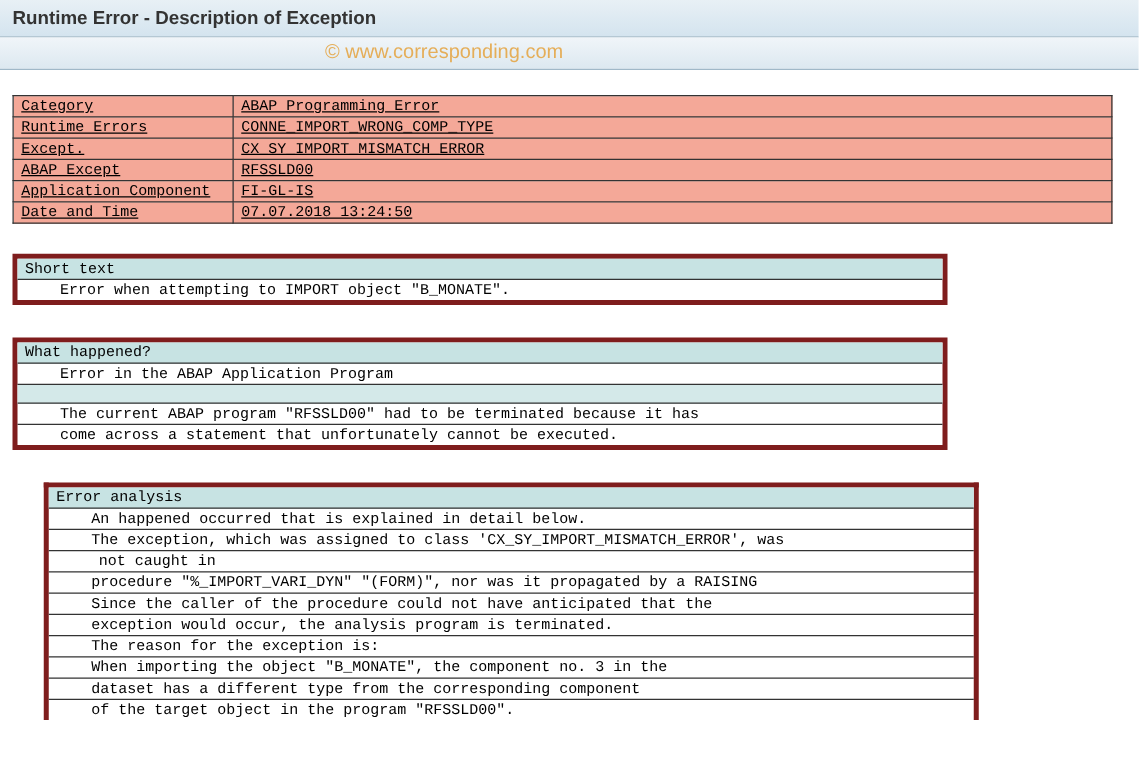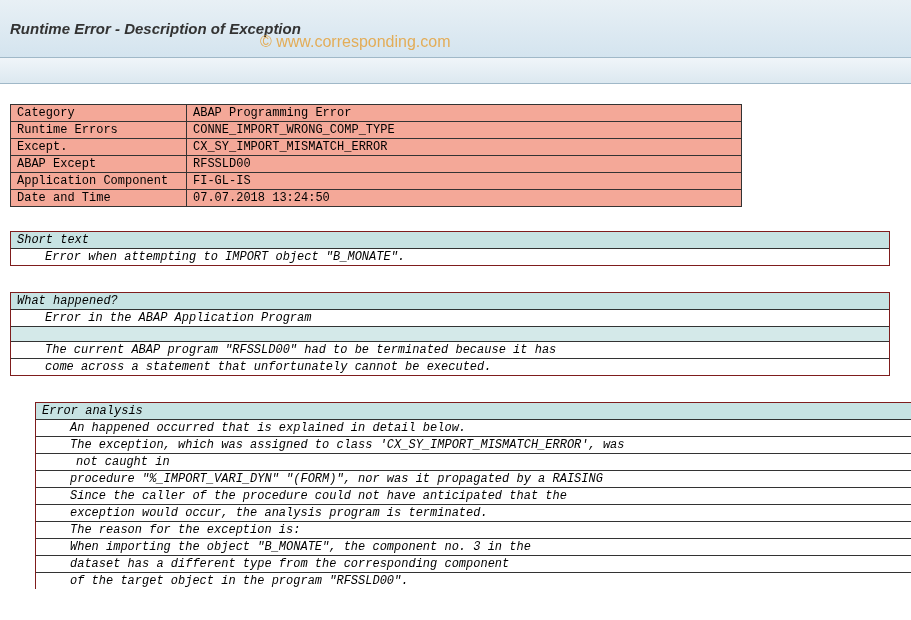--- a/index.html
+++ b/index.html
@@ -10,24 +10,23 @@
     body {
       font-family: "Courier New", monospace;
       font-size: 12px;
       background: #fff;
       color: #000;
       width: 911px;
     }
     .title-bar {
       background: linear-gradient(to bottom, #e8f0f5 0%, #d4e4ef 100%);
       border-bottom: 1px solid #a0b8c8;
-      padding: 20px 10px;
+      padding: 6px 10px;
       font-family: Arial, sans-serif;
       font-size: 15px;
-      font-style: italic;
       font-weight: bold;
       color: #333;
     }
     .toolbar {
       background: linear-gradient(to bottom, #f0f5f9 0%, #dce8f0 100%);
       border-bottom: 1px solid #a0b8c8;
       height: 26px;
       padding: 4px 10px;
     }
     .watermark {
@@ -38,40 +37,40 @@
       font-size: 16px;
       color: #e5a33e;
       opacity: 0.85;
       pointer-events: none;
     }
     .content-area {
       padding: 20px 10px 10px 10px;
     }
     .info-table {
       border-collapse: collapse;
-      width: 732px;
+      width: 880px;
       margin-bottom: 24px;
+      text-decoration: underline;
     }
     .info-table td {
       border: 1px solid #333;
       background: #f4a898;
       padding: 1px 6px;
       font-family: "Courier New", monospace;
       font-size: 12px;
       color: #000;
       white-space: nowrap;
     }
     .info-table td.label {
       width: 176px;
     }
     .section-box {
-      border: 1px solid #7f1d1d;
-      width: 880px;
+      border: 4px solid #7f1d1d;
+      width: 748px;
       margin-bottom: 26px;
-      font-style: italic;
     }
     .section-header {
       border-bottom: 1px solid #333;
       background: #c7e3e3;
       padding: 1px 6px;
       font-family: "Courier New", monospace;
       font-size: 12px;
     }
     .section-body {
       padding: 0;

